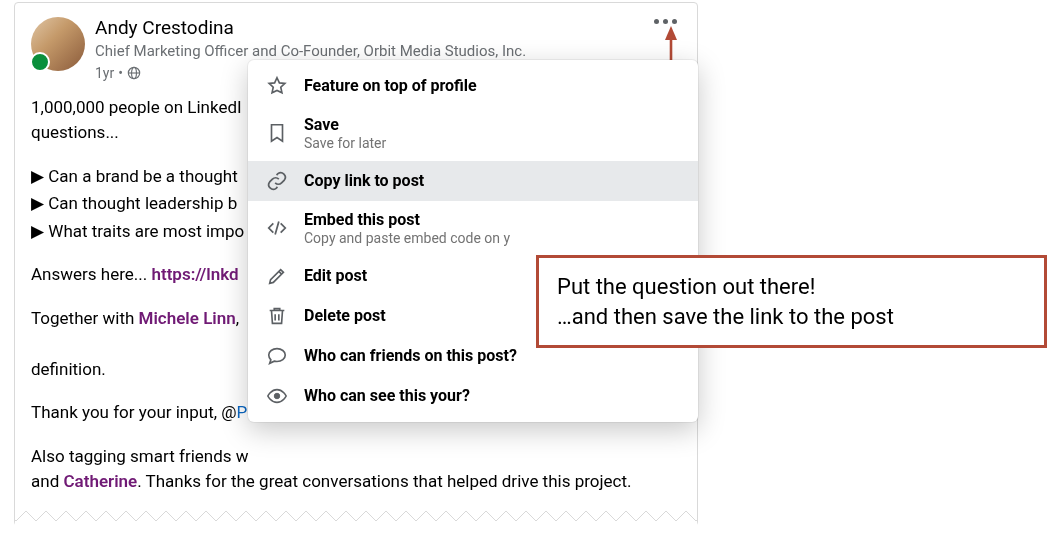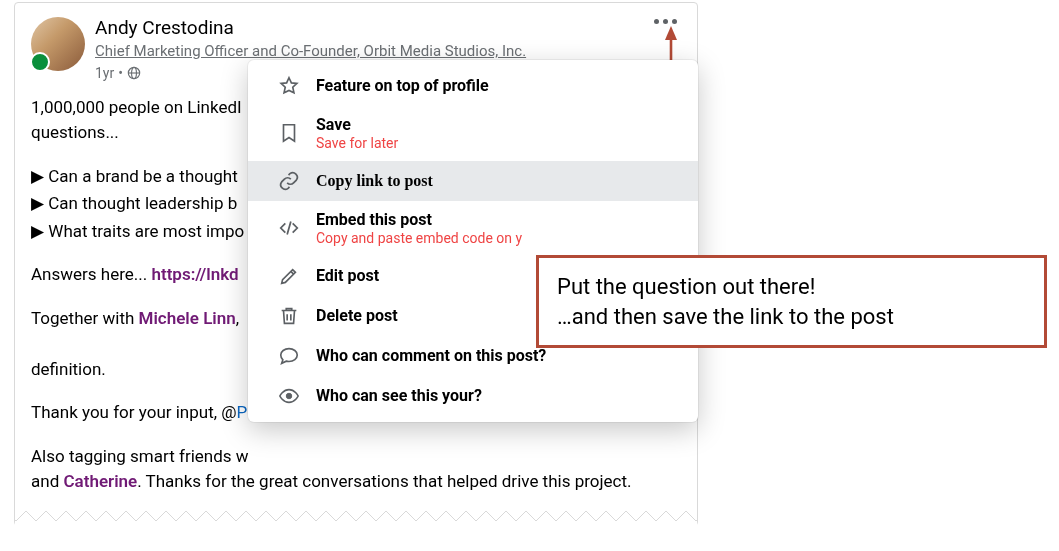--- a/index.html
+++ b/index.html
@@ -43,47 +43,47 @@
     margin-right: 10px;
   }
   .avatar::after{
     content:"";
     position:absolute; left:-1px; bottom:-1px;
     width:16px; height:16px; border-radius:50%;
     background:#0a8f3c; border:2px solid #fff;
   }
   .hinfo { flex:1; min-width:0; }
   .author { font-size: 19px; font-weight:400; color:#000; line-height:1.2; }
-  .sub { font-size: 15px; color:#6b6f73; line-height:1.25; margin-top:2px;text-decoration:underline; }
+  .sub { font-size: 15px; color:#6b6f73; line-height:1.25; margin-top:2px; }
   .meta { font-size:14px; color:#6b6f73; display:flex; align-items:center; gap:4px; margin-top:4px; }
   .globe { width:14px; height:14px; fill:#6b6f73; }
   .dots { position:absolute; top:10px; right:14px; display:flex; gap:4px; padding:6px; cursor:pointer; }
   .dots span{ width:5px;height:5px;background:#5e6266;border-radius:50%; display:block;}
   .body { margin-top:14px; font-size:17px; color:#000; line-height:1.5; }
   .body p { margin-bottom:18px; }
   .body .bl { margin-bottom:2px; }
   .link { color:#701a75; font-weight:600; }
   .link-reg { color:#0a66c2; }
 
   .menu {
     position:absolute;
     left:248px; top:60px;
     width:450px;
     background:#fff;
     border-radius:6px;
     box-shadow: 0 8px 28px rgba(0,0,0,.22), 0 0 0 1px rgba(0,0,0,.05);
     padding:6px 0;
     z-index:5;
   }
-  .mi { display:flex; align-items:center; padding:9px 28px; gap:14px; cursor:pointer; }
-  .mi.sel { background:#e7e9eb;font-family:Liberation Serif, serif; }
+  .mi { display:flex; align-items:center; padding:9px 16px; gap:14px; cursor:pointer; }
+  .mi.sel { background:#e7e9eb; }
   .mico { width:26px; display:flex; justify-content:center; color:#5c6064; }
   .mico svg{ width:22px; height:22px; fill:#5c6064; stroke:#5c6064; }
   .mtxt strong{ font-size:16px; font-weight:700; color:#000; display:block; line-height:1.2;}
-  .mtxt small{ font-size:14px; color:#ef4444; display:block; line-height:1.2; margin-top:1px;}
+  .mtxt small{ font-size:14px; color:#737373; display:block; line-height:1.2; margin-top:1px;}
 
   .arrow { position:absolute; z-index:4; }
   .arrow path, .arrow line { stroke:#b24a36; stroke-width:2.6; fill:none; }
   .arrow .head { fill:#b24a36; stroke:none; }
 
   .callout {
     position:absolute;
     left:536px; top:255px;
     width:511px;
     padding:14px 18px;
@@ -214,21 +214,21 @@
         <strong>Delete post</strong>
       </div>
   </div>
   <div class="mi">
     <span class="mico">
         <svg viewBox="0 0 24 24">
           <path fill="none" stroke-width="1.8" d="M12 4c5 0 9 3 9 7s-4 7-9 7c-1 0-2-.1-3-.4L4 20l1.3-3.8C4 15 3 13.1 3 11c0-4 4-7 9-7z"></path>
         </svg>
       </span>
     <div class="mtxt">
-        <strong>Who can comment on this post?</strong>
+        <strong>Who can friends on this post?</strong>
       </div>
   </div>
   <div class="mi">
     <span class="mico">
         <svg viewBox="0 0 24 24">
           <path fill="none" stroke-width="1.8" d="M2 12s3.5-7 10-7 10 7 10 7-3.5 7-10 7S2 12 2 12z"></path>
           <circle cx="12" cy="12" r="3" fill="#5c6064"></circle>
         </svg>
       </span>
     <div class="mtxt">

